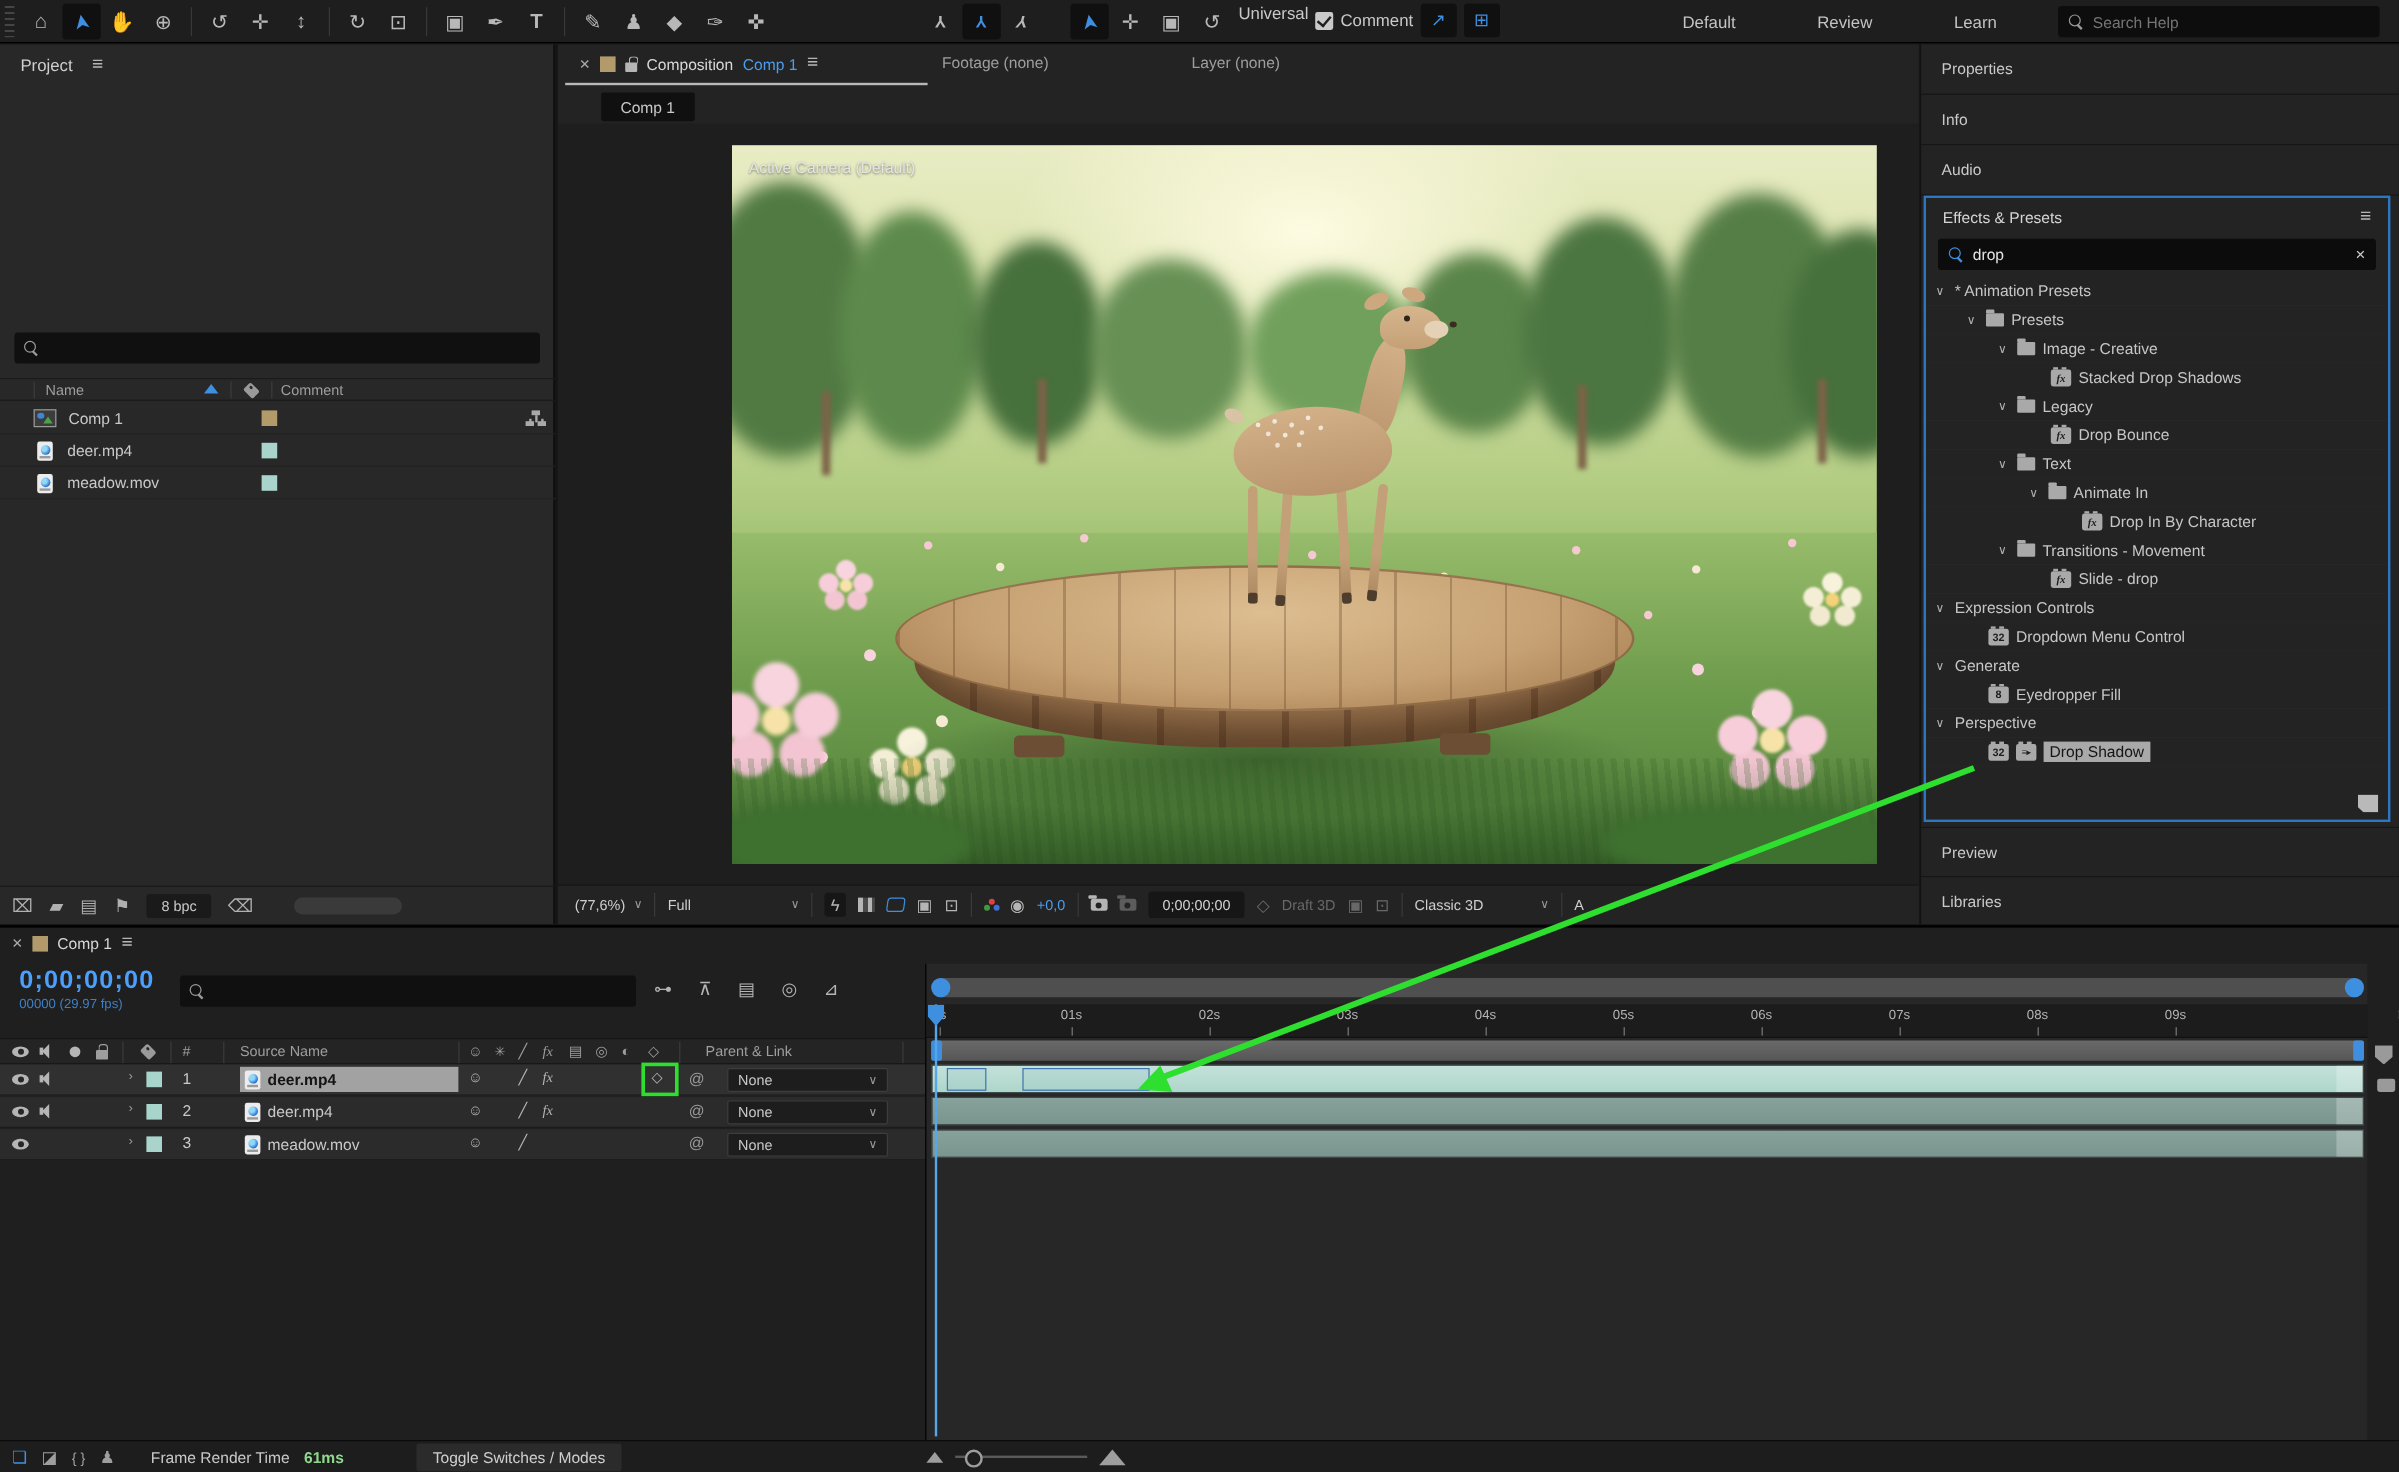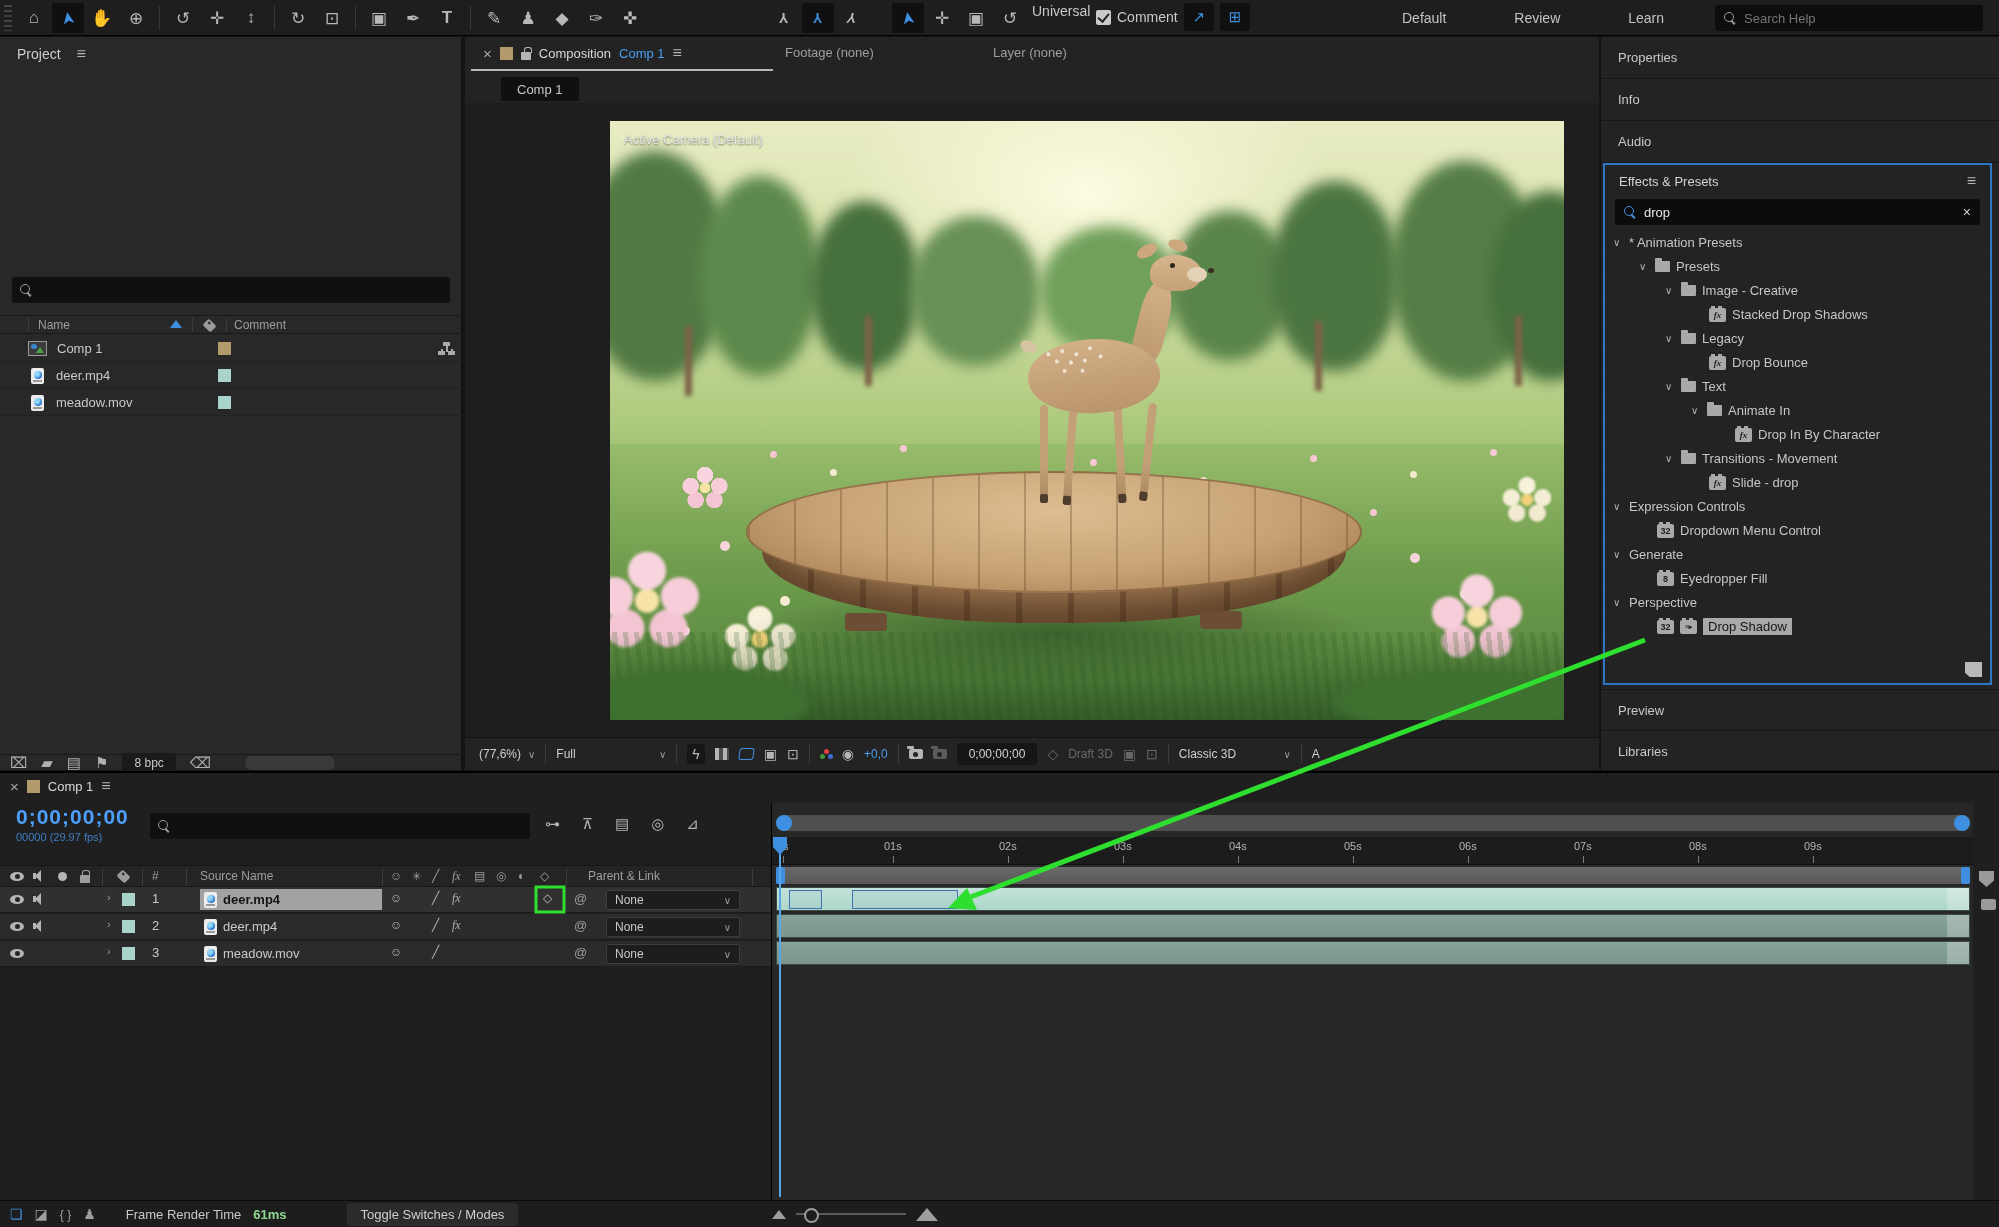--- a/index.html
+++ b/index.html
@@ -78,21 +78,21 @@
   .i-file { width:13px; height:16px; background:#ececec; border-radius:2px; position:relative; display:inline-block; }
   .i-file::after { content:""; position:absolute; left:2.5px; top:3px; width:8px; height:8px; border-radius:50%;
     background:radial-gradient(circle at 35% 35%, #8fd8f8 0 30%, #1f66c9 75%); }
   .i-file::before { content:""; position:absolute; left:2px; bottom:1.5px; width:9px; height:2px; background:#9a9a9a; }
   .sw { width:13px; height:13px; display:inline-block; }
   .i-net { position:relative; width:17px; height:14px; display:inline-block; }
   .i-net::before { content:""; position:absolute; left:5px; top:0; width:7px; height:4px; background:#aaa;
     box-shadow:-5px 9px 0 #aaa, 5px 9px 0 #aaa; }
   .i-net::after { content:""; position:absolute; left:8px; top:4px; width:1.5px; height:6px; background:#aaa;
     box-shadow:-5px 3px 0 #aaa, 5px 3px 0 #aaa; }
-  .pbottom { position:absolute; left:0; bottom:0; width:463px; height:16px; border-top:1px solid #1a1a1a;
+  .pbottom { position:absolute; left:0; bottom:0; width:463px; height:32px; border-top:1px solid #1a1a1a;
     display:flex; align-items:center; gap:14px; padding:0 10px; }
   .pbi { color:#b0b0b0; font-size:15px; }
   .g-screen::after{content:"⌧";} .g-folder2::after{content:"▰";} .g-newcomp::after{content:"▤";}
   .g-proxy::after{content:"⚑";} .g-trash::after{content:"⌫";}
   .bpc { background:#1a1a1a; border-radius:3px; padding:3px 12px; color:#c9c9c9; }
   .pscroll { width:90px; height:14px; background:#3a3a3a; border-radius:7px; margin-left:20px; }
 
   
   .comp { position:absolute; left:465px; top:37px; width:1134px; height:733px; background:#232323; }
   .ctabs { position:absolute; left:0; top:0; width:100%; height:34px; }

